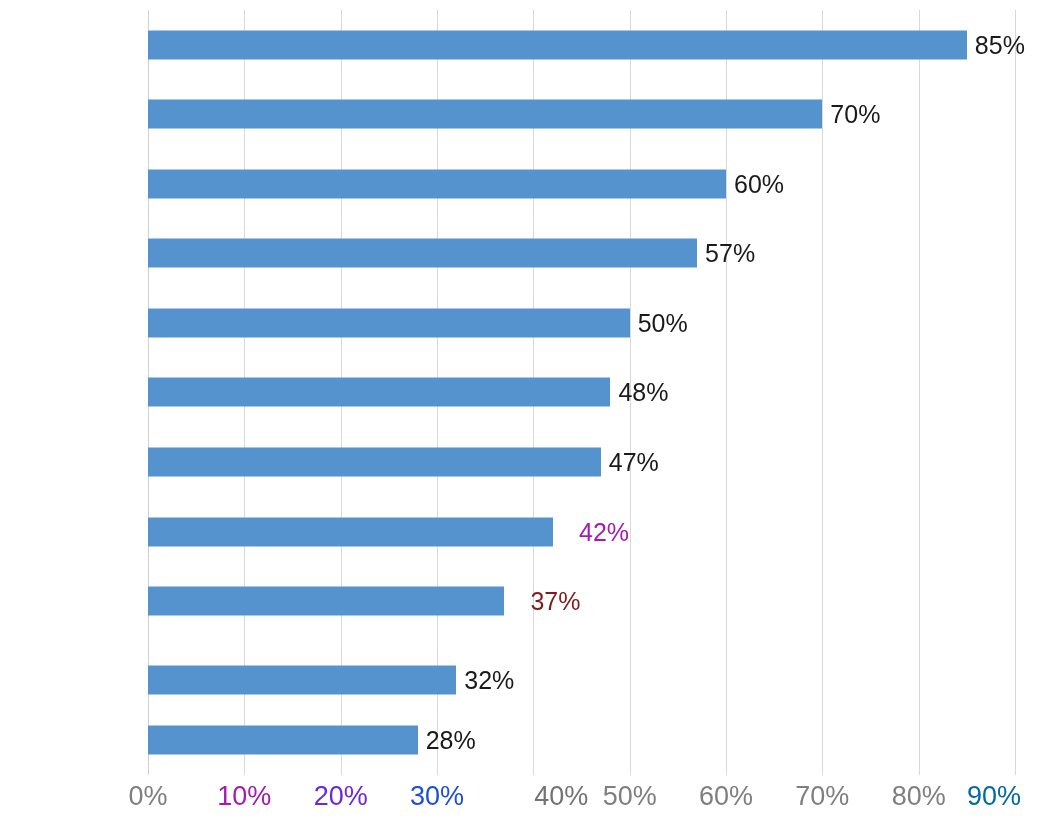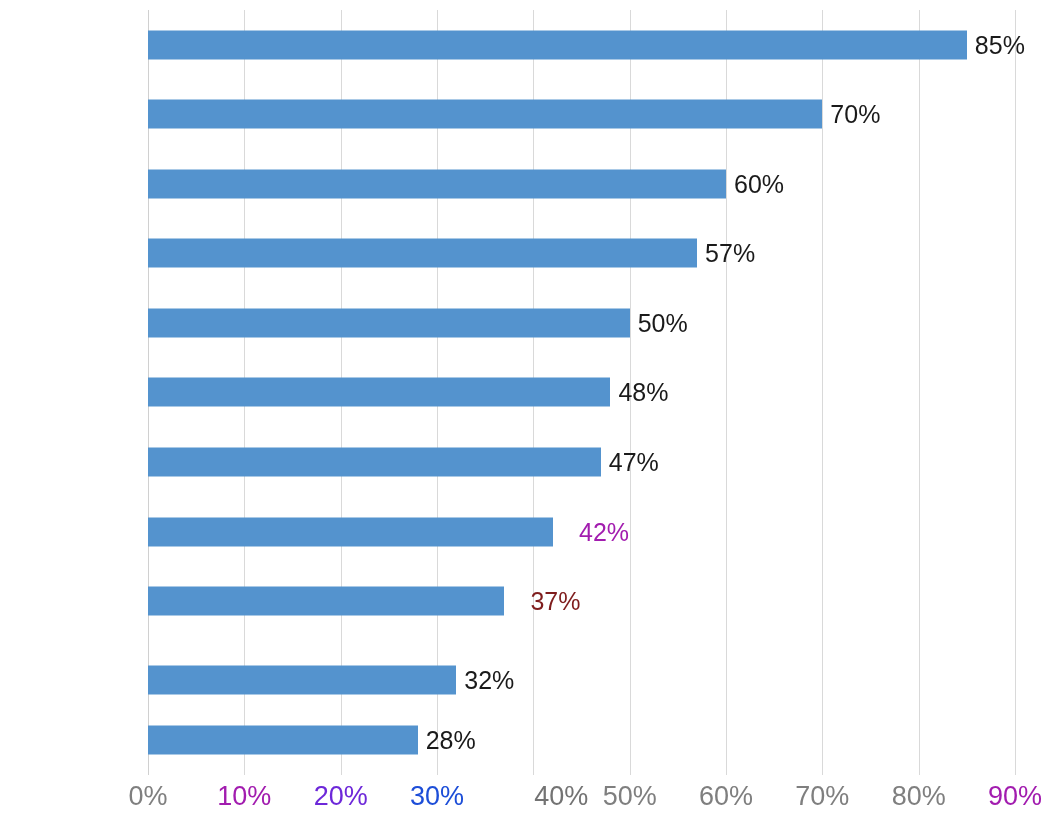--- a/index.html
+++ b/index.html
@@ -154,16 +154,16 @@
   <div class="x-axis" id="x-axis">
       <div class="x-tick-label" style="left: 0px; color: rgb(127, 127, 127);">0%</div>
       <div class="x-tick-label" style="left: 96.3333px; color: #a21caf;">10%</div>
       <div class="x-tick-label" style="left: 192.667px; color: #6d28d9;">20%</div>
       <div class="x-tick-label" style="left: 289px; color: #1d4ed8;">30%</div>
       <div class="x-tick-label" style="left: 385.333px; color: #737373; margin-left: 28px;">40%</div>
       <div class="x-tick-label" style="left: 481.667px; color: rgb(127, 127, 127);">50%</div>
       <div class="x-tick-label" style="left: 578px; color: rgb(127, 127, 127);">60%</div>
       <div class="x-tick-label" style="left: 674.333px; color: rgb(127, 127, 127);">70%</div>
       <div class="x-tick-label" style="left: 770.667px; color: rgb(127, 127, 127);">80%</div>
-      <div class="x-tick-label" style="left: 867px; color: #a21caf;">90%</div>
+      <div class="x-tick-label" style="left: 846px; color: #0369a1;">90%</div>
     </div>
 
 </div>
 
 </body></html>

